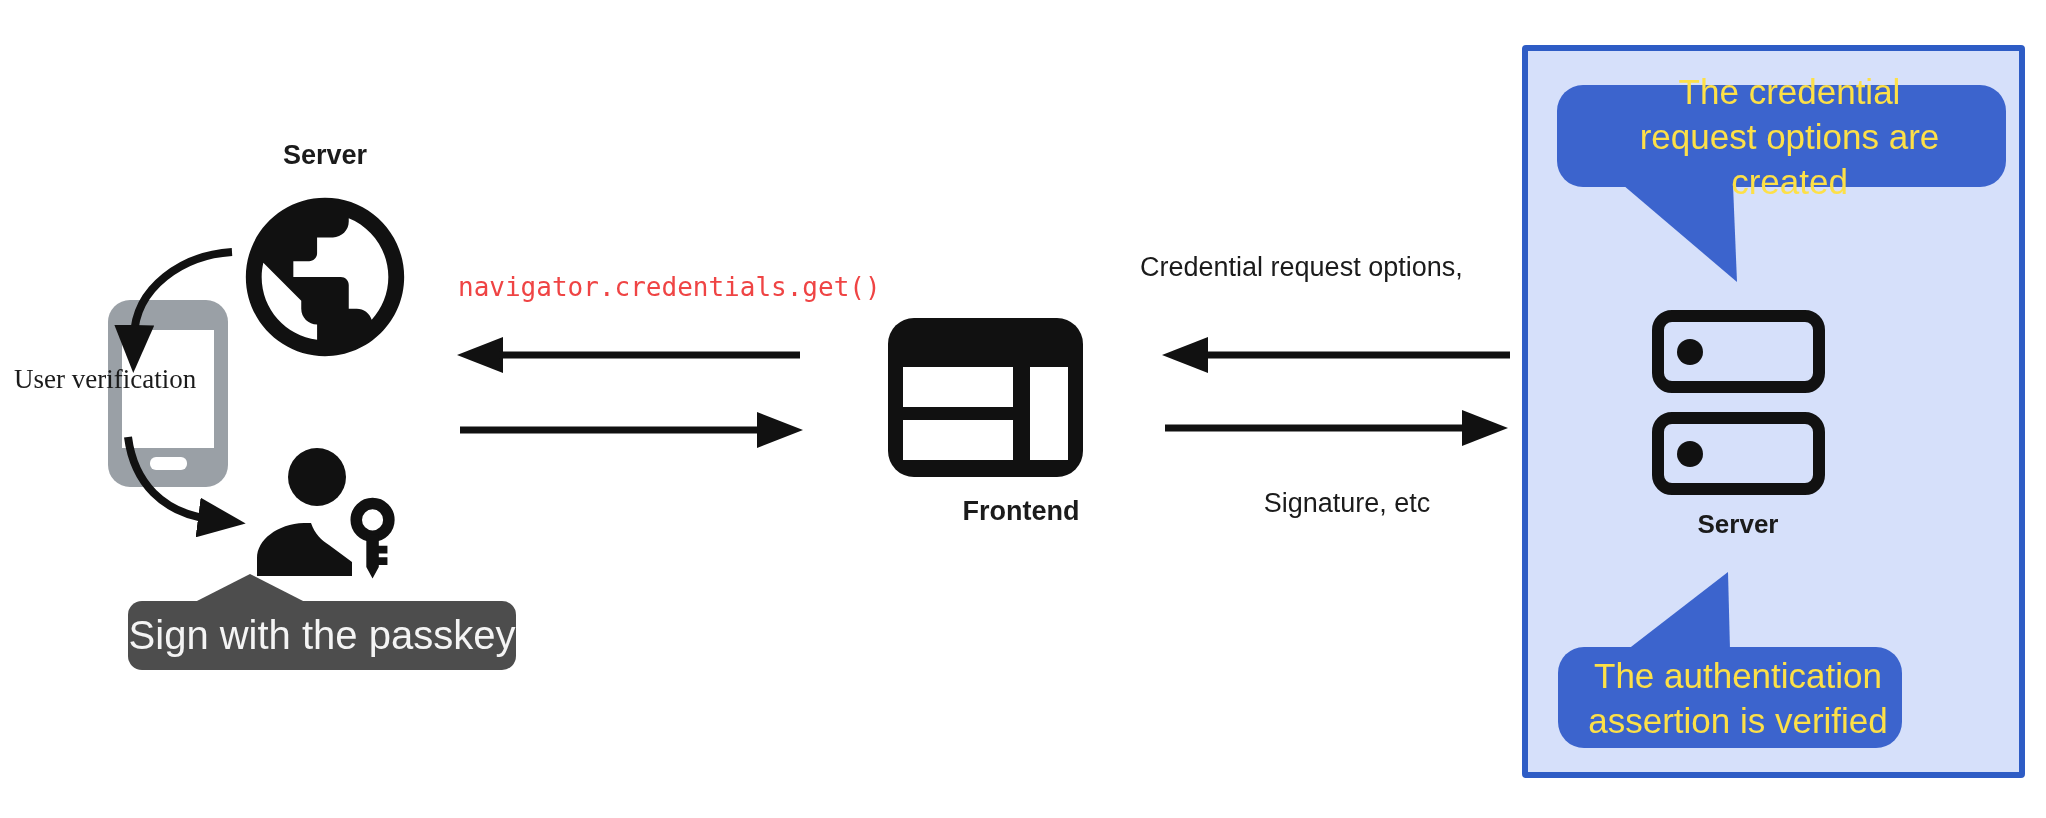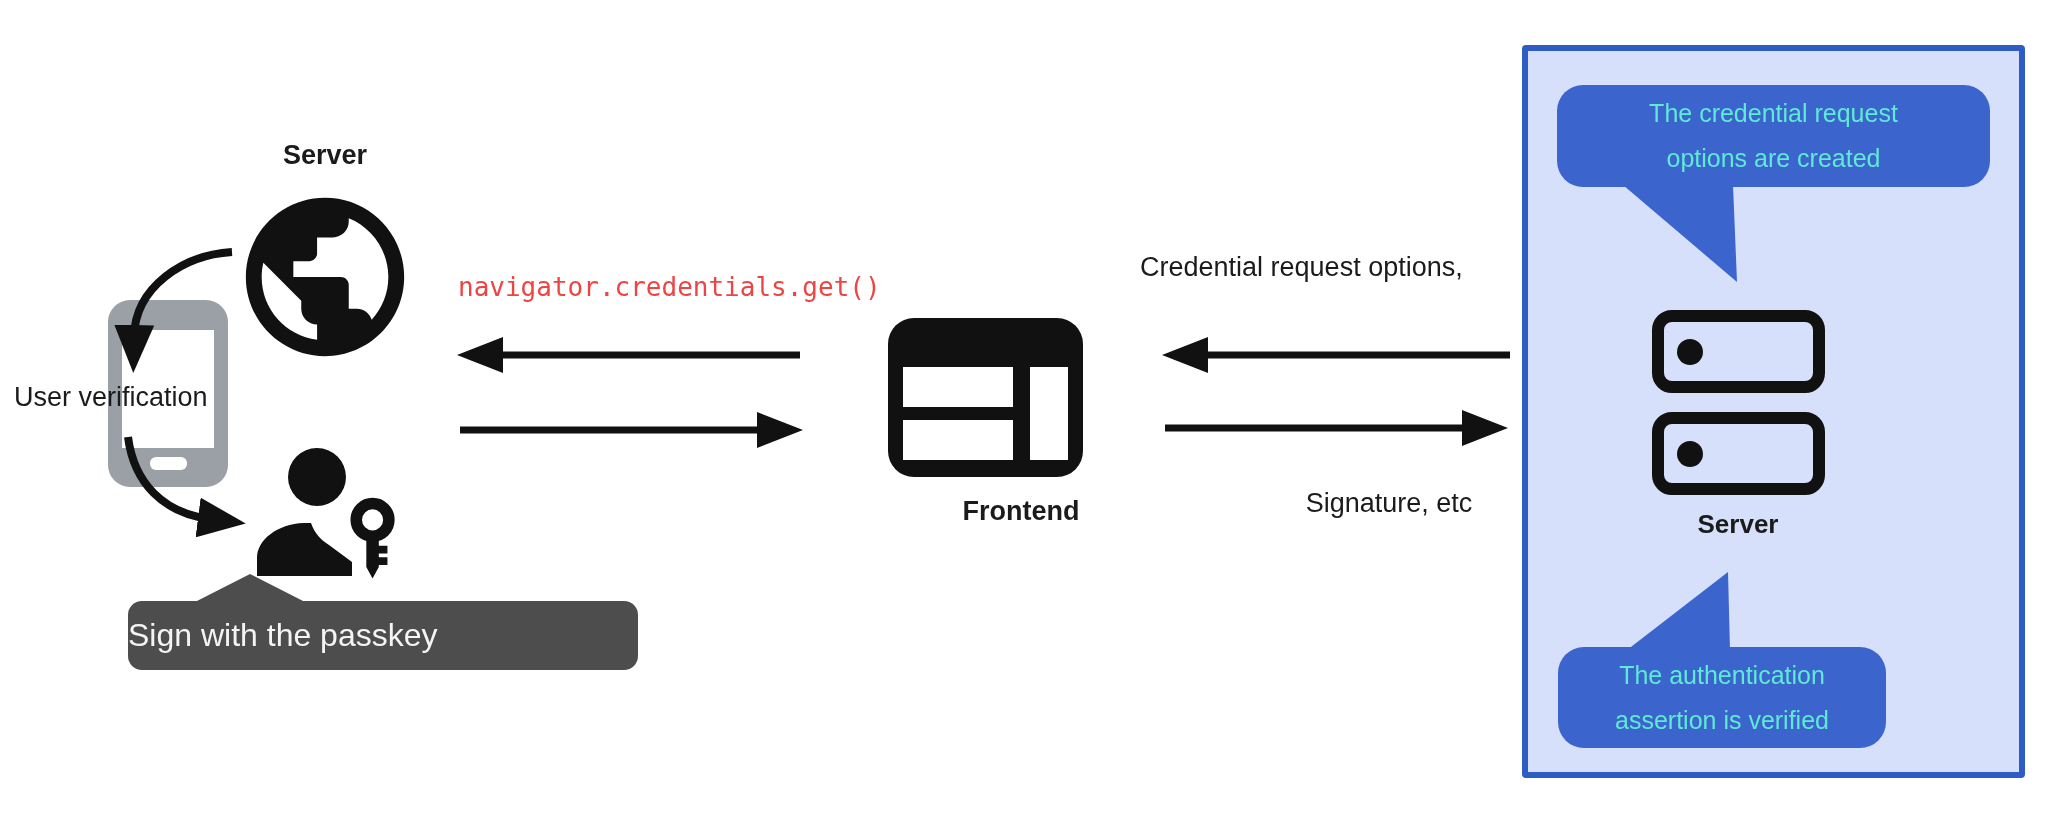--- a/index.html
+++ b/index.html
@@ -17,44 +17,44 @@
   .centered{transform:translateX(-50%);text-align:center;}
   .code{
     font-family:"DejaVu Sans Mono", monospace;
     font-size:26px;color:#ef4444;white-space:nowrap;
   }
   .two-line{white-space:normal;line-height:40px;}
   
   .callout{
     background:#4d4d4d;color:#f4f4f4;
     border-radius:14px;
-    width:510px;height:69px;
-    display:flex;align-items:center;justify-content:flex-start;
-    font-size:32px;
+    width:388px;height:69px;
+    display:flex;align-items:center;justify-content:center;
+    font-size:40px;
   }
   .callout-tail{
     width:0;height:0;
     border-left:57px solid transparent;
     border-right:57px solid transparent;
     border-bottom:29px solid #4d4d4d;
   }
   
   .panel{
     box-sizing:border-box;
     width:503px;height:733px;
     background:#d6e0fa;
     border:6px solid #2e5cc5;
     border-radius:4px;
   }
   .bubble{
-    background:#3c64cd;color:#5eead4;
+    background:#3c64cd;color:#fde047;
     border-radius:26px;
     display:flex;align-items:center;justify-content:center;
     text-align:center;
-    font-size:25px;line-height:45px;
+    font-size:35px;line-height:45px;padding-left:16px;
   }
   .bubble .inner{width:330px;}
   svg{display:block;}
 </style>
 </head>
 <body>
 
 <div class="canvas">
 
   <div class="abs label bold centered" style="left:325px;top:140px;">Server</div>
@@ -72,21 +72,21 @@
   <svg class="abs" style="left:85px;top:225px;" width="180" height="320" viewBox="0 0 180 320">
     <defs>
       <marker id="mk" markerWidth="6" markerHeight="5" refX="1.5" refY="2.5" orient="auto">
         <path d="M0,0 L6,2.5 L0,5 z" fill="#111111"></path>
       </marker>
     </defs>
     <path d="M147,27 C98,30 50,62 49,112" stroke="#111111" stroke-width="8" fill="none" marker-end="url(#mk)"></path>
     <path d="M43,212 C49,258 78,288 125,294" stroke="#111111" stroke-width="8" fill="none" marker-end="url(#mk)"></path>
   </svg>
 
-  <div class="abs label" style="left:14px;top:382px;">User verification</div>
+  <div class="abs label" style="left:14px;top:364px;font-family:Liberation Serif, serif;">User verification</div>
 
   <div class="abs callout-tail" style="left:193px;top:574px;"></div>
 
   <svg class="abs" style="left:249px;top:448px;" width="105" height="128" viewBox="0 0 105 128">
     <circle cx="68" cy="29" r="29" fill="#111111"></circle>
     <path d="M8,128 L8,110 C8,92 28,76 55,75 L62,75 C66,86 72,92 80,97 L103,114 L103,128 Z" fill="#111111"></path>
   </svg>
 
   <svg class="abs" style="left:350px;top:497px;" width="48" height="88" viewBox="0 0 50 90">
     <circle cx="23.5" cy="23" r="17" fill="none" stroke="#111111" stroke-width="12"></circle>
@@ -126,21 +126,21 @@
   <svg class="abs" style="left:1160px;top:335px;" width="355" height="40" viewBox="0 0 355 40">
     <polygon points="2,20 48,2 48,38" fill="#111111"></polygon>
     <rect x="44" y="16.5" width="306" height="7" fill="#111111"></rect>
   </svg>
 
   <svg class="abs" style="left:1160px;top:408px;" width="350" height="40" viewBox="0 0 350 40">
     <rect x="5" y="16.5" width="299" height="7" fill="#111111"></rect>
     <polygon points="348,20 302,2 302,38" fill="#111111"></polygon>
   </svg>
 
-  <div class="abs label centered" style="left:1389px;top:488px;">Signature, etc</div>
+  <div class="abs label centered" style="left:1347px;top:488px;">Signature, etc</div>
 
   <div class="abs panel" style="left:1522px;top:45px;"></div>
 
   <svg class="abs" style="left:1620px;top:185px;" width="125" height="100" viewBox="0 0 125 100">
     <polygon points="3,0 117,97 113,0" fill="#3c64cd"></polygon>
   </svg>
 
   <div class="abs bubble" style="left:1557px;top:85px;width:433px;height:102px;">
     <div class="inner">The credential request options are created</div>
   </div>

